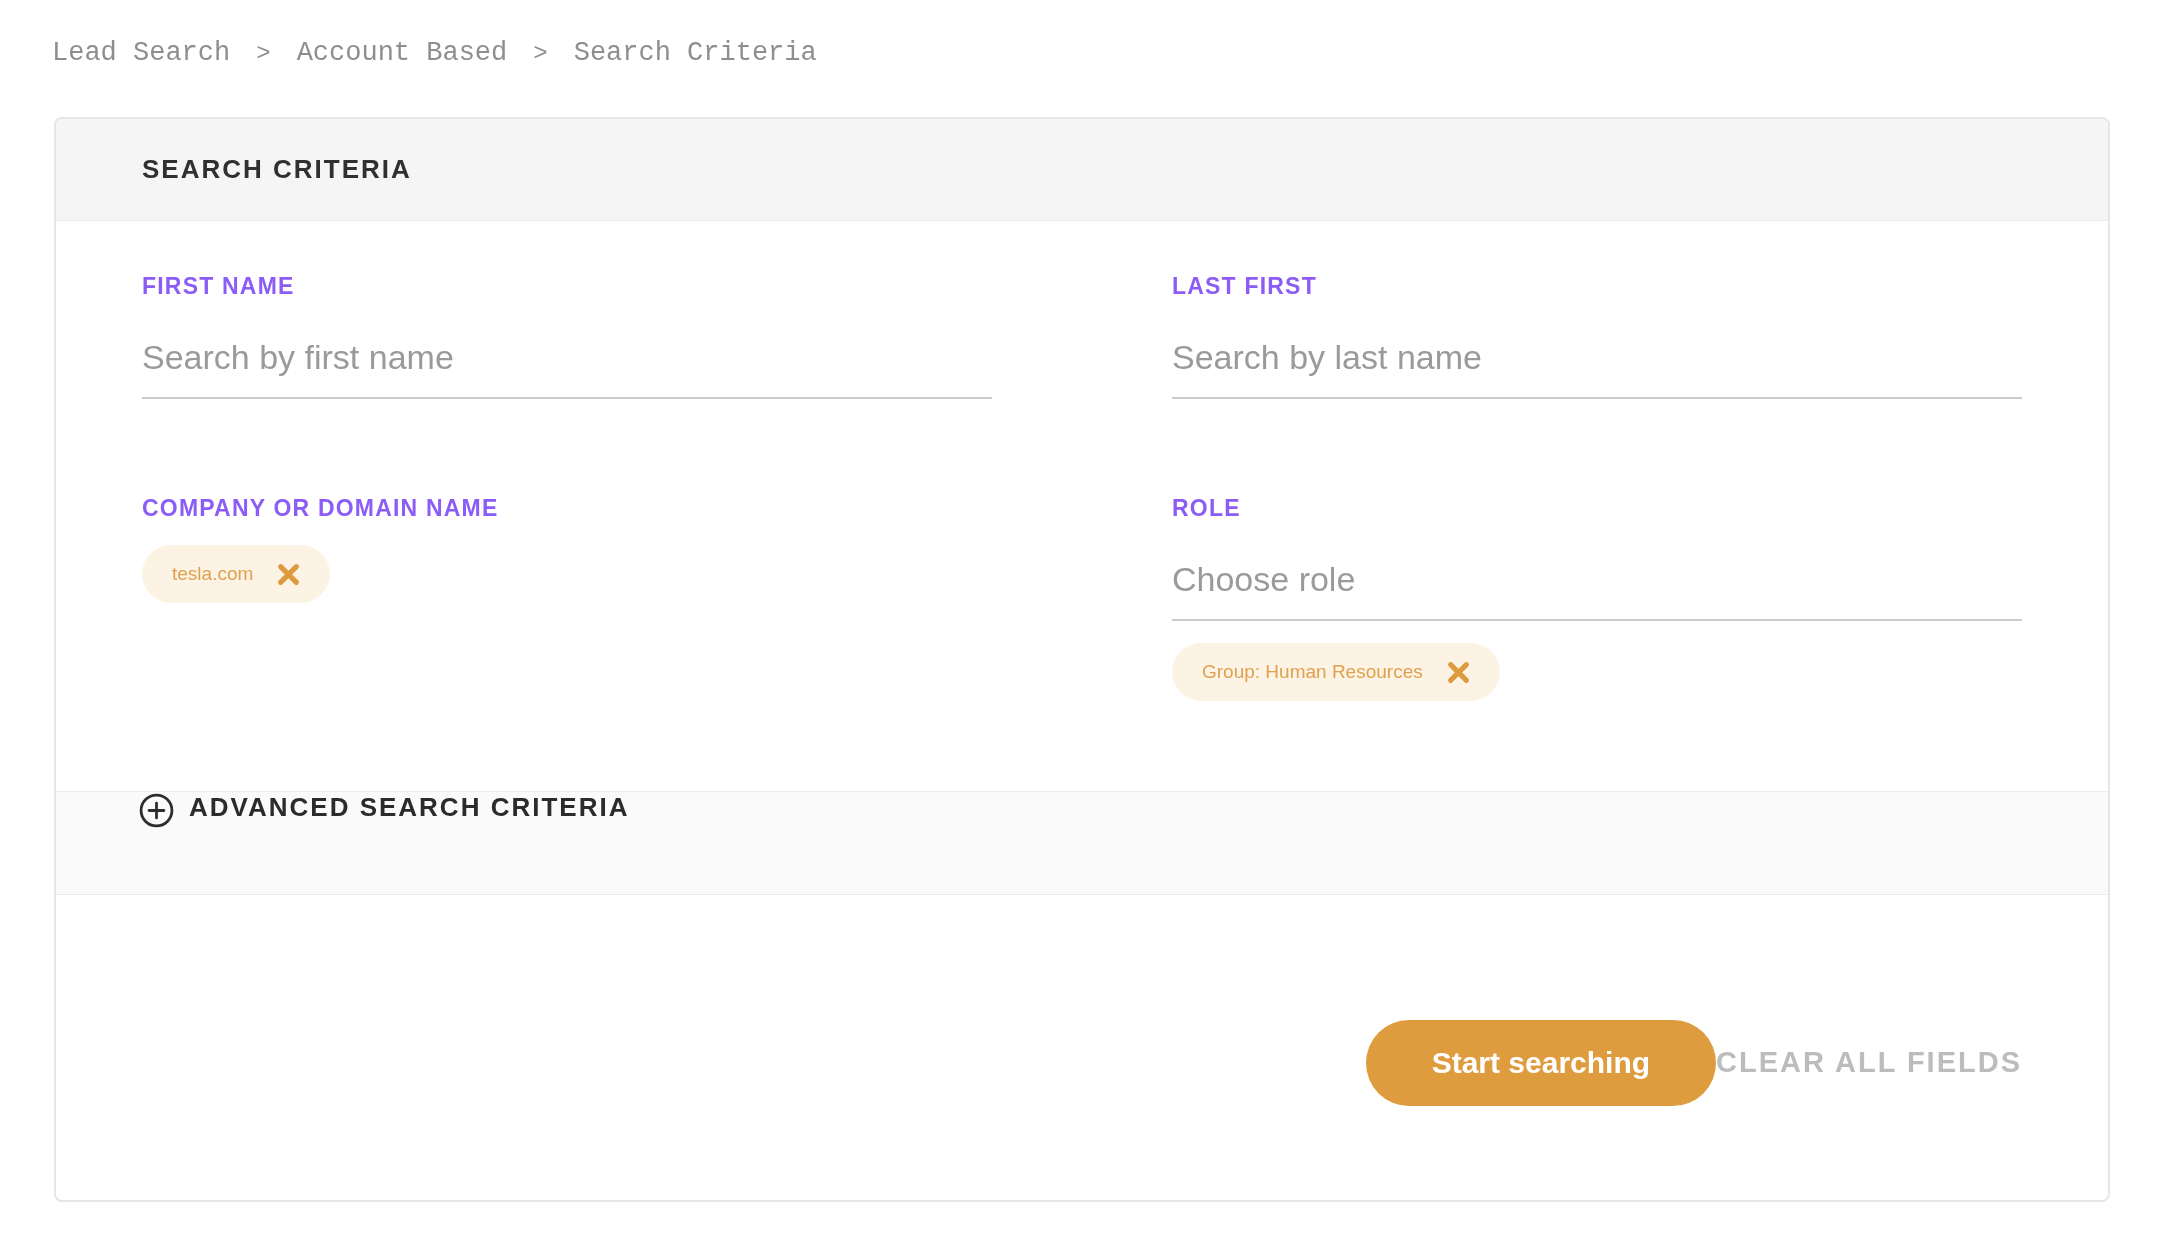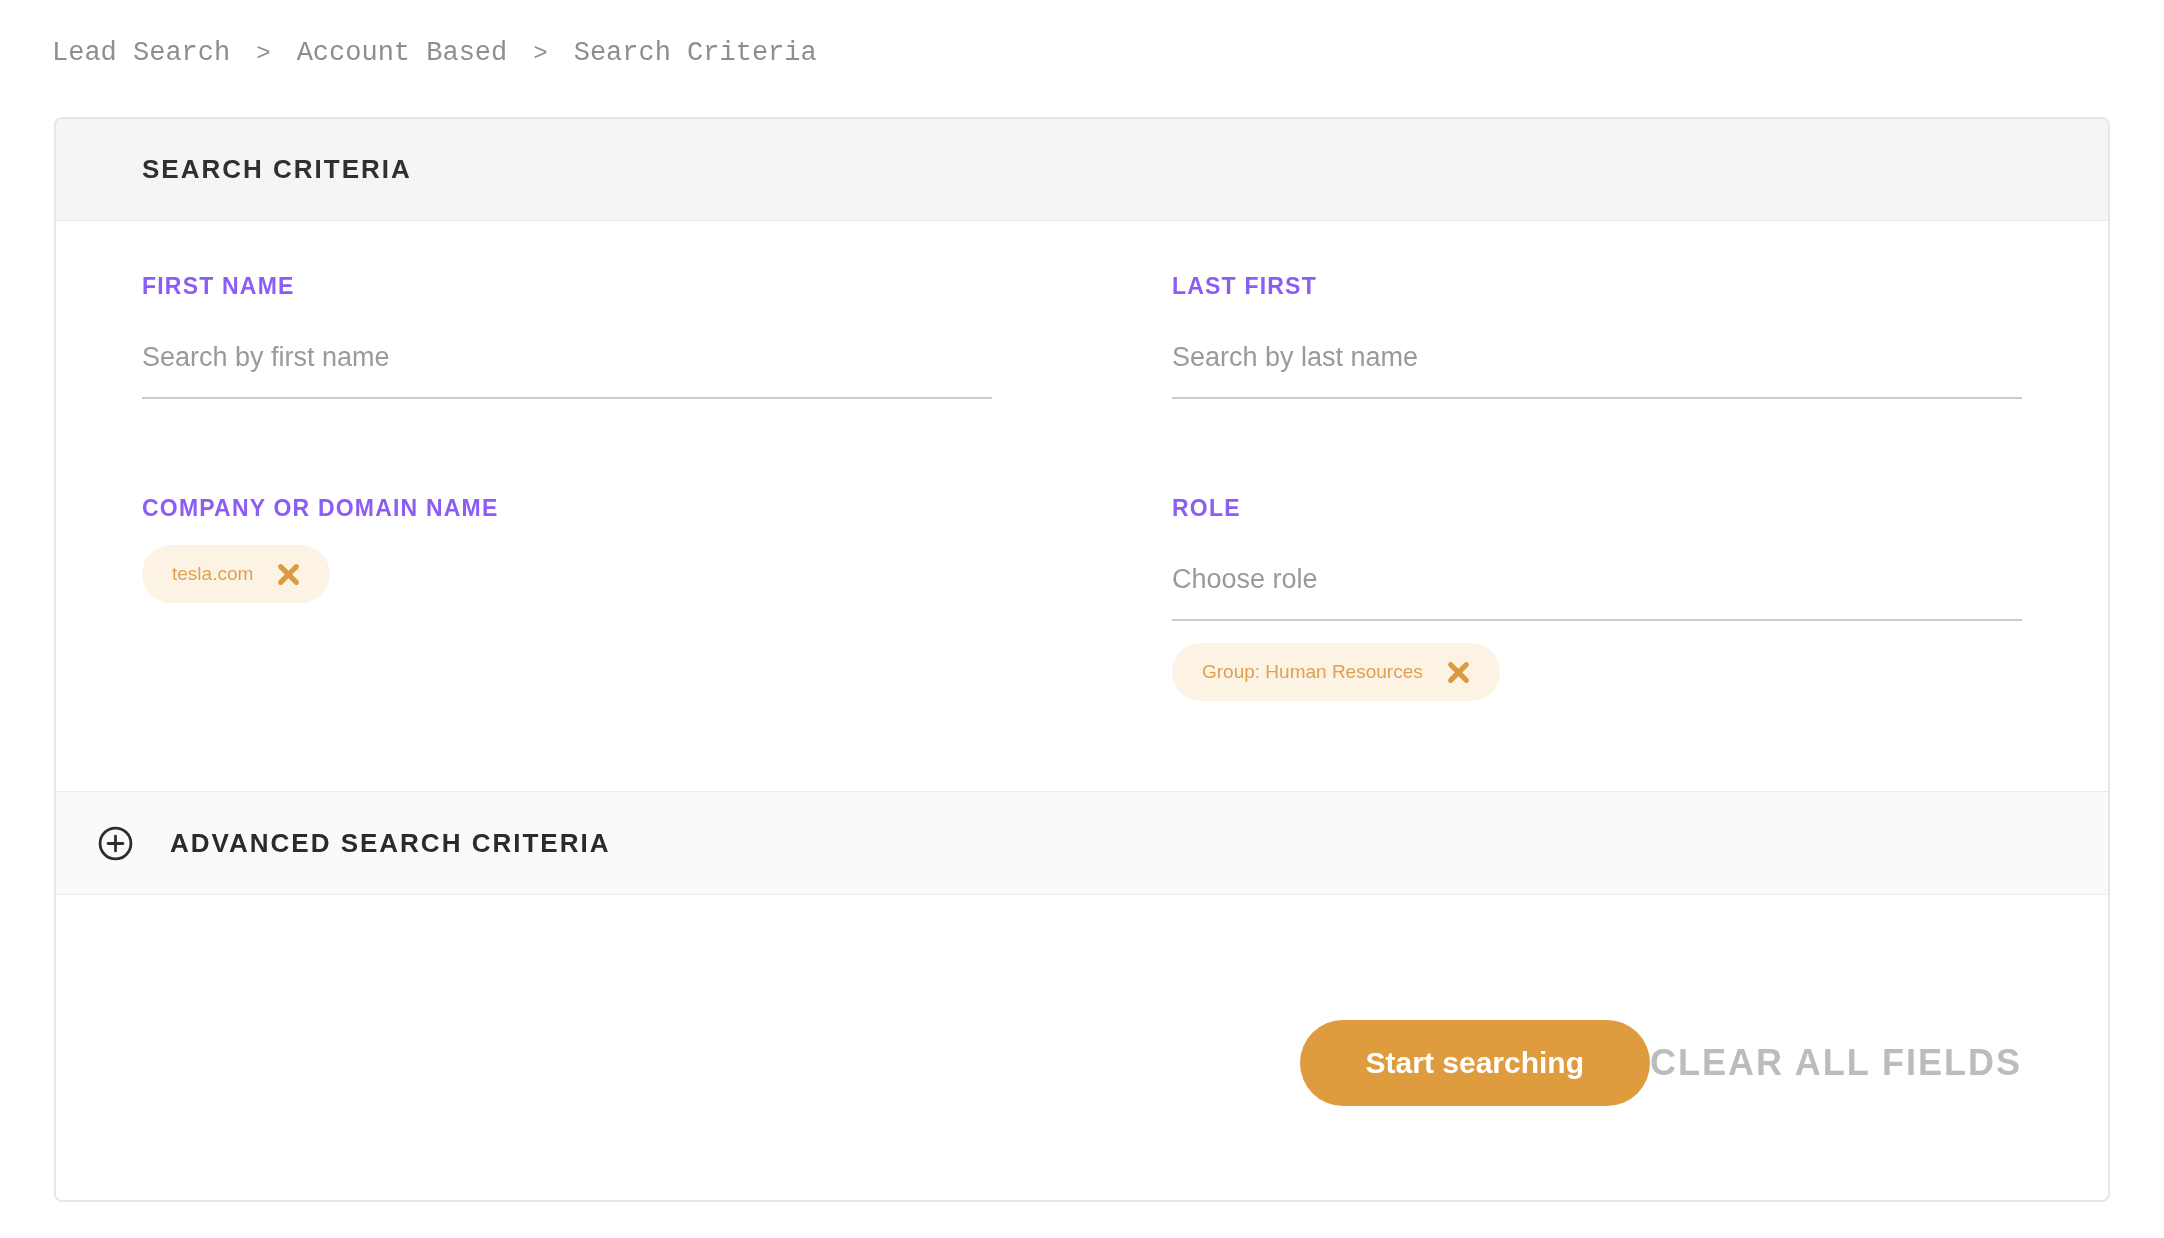--- a/index.html
+++ b/index.html
@@ -51,21 +51,21 @@
   .input-wrap {
     margin-top: 36px;
     position: relative;
     border-bottom: 2px solid #cbcbcb;
     padding-bottom: 20px;
   }
   .input-wrap input {
     width: 100%;
     border: none; outline: none; background: transparent;
     font-family: "Liberation Sans", sans-serif;
-    font-size: 27px; color: #555555;
+    font-size: 34px; color: #555555;
     height: 40px;
   }
   .input-wrap input::placeholder { color: #9a9a9a; opacity: 1; }
   .input-icon {
     position: absolute; right: 4px; bottom: 18px;
     width: 32px; height: 32px;
     cursor: pointer;
   }
 
   .chips-row { margin-top: 22px; display: flex; gap: 20px; }
@@ -77,22 +77,22 @@
     font-size: 19px; color: #dfa050;
   }
   .chip .chip-x { cursor: pointer; display: flex; align-items: center; }
 
   
   .advanced {
     height: 104px; flex: 0 0 104px;
     background: #fafafa;
     border-top: 1px solid #ececec;
     border-bottom: 1px solid #ececec;
-    display: flex; align-items: center; gap: 36px;
-    padding-left: 41px;
+    display: flex; align-items: flex-start; gap: 14px;
+    padding-left: 82px;
     cursor: pointer;
   }
   .advanced .adv-title {
     font-size: 26px; font-weight: 700; letter-spacing: 2px; color: #2b2b2b;
   }
 
   
   .footer {
     flex: 1;
     display: flex; align-items: center; justify-content: flex-end;
@@ -100,21 +100,21 @@
   }
   .start-btn {
     height: 86px; padding: 0 66px;
     border: none; border-radius: 43px;
     background: #df9c3e; color: #ffffff;
     font-family: "Liberation Sans", sans-serif;
     font-size: 30px; font-weight: 700;
     cursor: pointer;
   }
   .clear-btn {
-    font-size: 36px; font-weight: 700; letter-spacing: 2px; color: #bcbcbc;
+    font-size: 29px; font-weight: 700; letter-spacing: 2px; color: #bcbcbc;
     cursor: pointer;
   }
 </style>
 </head>
 <body>
 
 <nav class="breadcrumb">
   <span class="crumb">Lead Search</span>
   <span class="sep">&gt;</span>
   <span class="crumb">Account Based</span>

